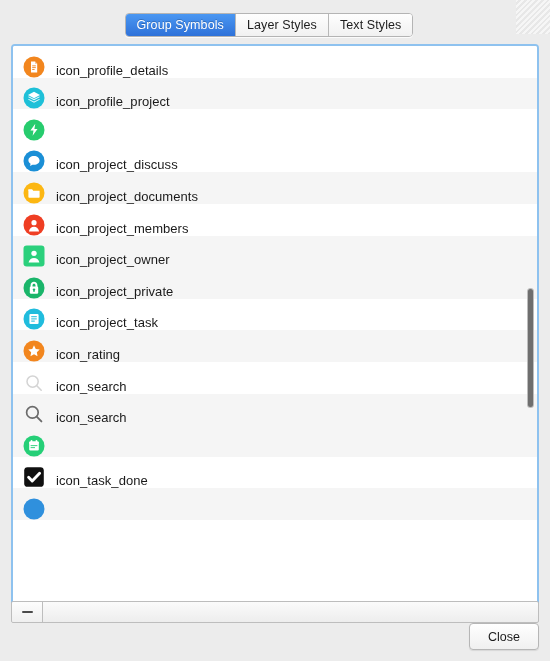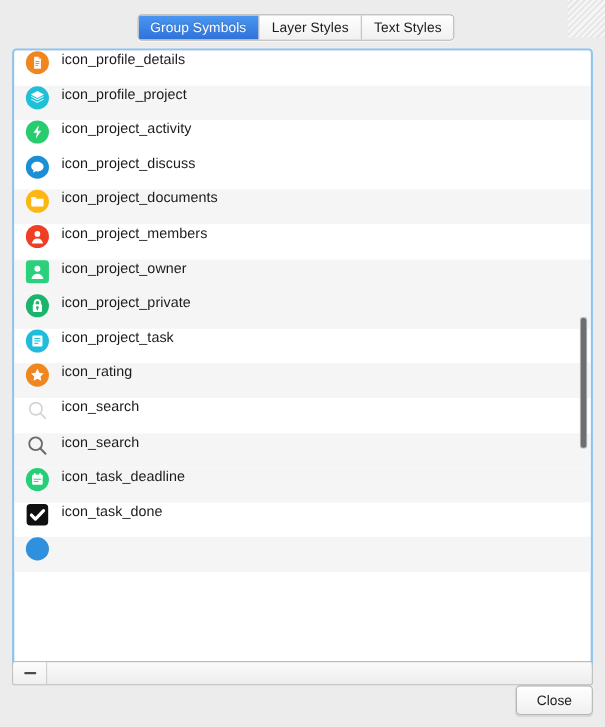--- a/index.html
+++ b/index.html
@@ -77,21 +77,21 @@
     overflow: hidden;
   }
   .list {
     position: absolute;
     inset: 0;
     overflow: hidden;
   }
   .row {
     height: 31.6px;
     display: flex;
-    align-items: flex-start;
+    align-items: flex-end;
     padding-left: 10px;
     box-sizing: border-box;
     background: #ffffff;
   }
   .row.alt { background: #f5f5f5; }
   .row-label {
     font-size: 13px;
     color: #1a1a1a;
     margin-left: 11px;
     letter-spacing: .05px;
@@ -205,21 +205,20 @@
         </span>
         <span class="row-label">icon_profile_project</span>
       </div>
       <div class="row">
         <span class="ico">
           <svg width="22" height="22" viewBox="0 0 22 22">
             <circle cx="11" cy="11" r="10.5" fill="#27cc6e"></circle>
             <path d="M12.3 4.8 7.4 11.6h3.1l-.9 5.2 4.9-6.9h-3.1z" fill="#fff"></path>
           </svg>
         </span>
-        <span class="row-label">icon_project_activity</span>
       </div>
       <div class="row">
         <span class="ico">
           <svg width="22" height="22" viewBox="0 0 22 22">
             <circle cx="11" cy="11" r="10.5" fill="#1b8fd6"></circle>
             <path d="M11 6c-3.1 0-5.6 1.9-5.6 4.3 0 1.4.85 2.65 2.15 3.45l-.5 2.2 2.4-1.25c.5.1 1 .15 1.55.15 3.1 0 5.6-1.9 5.6-4.3S14.1 6 11 6z" fill="#fff"></path>
           </svg>
         </span>
         <span class="row-label">icon_project_discuss</span>
       </div>
@@ -309,21 +308,20 @@
           <svg width="22" height="22" viewBox="0 0 22 22">
             <circle cx="11" cy="11" r="10.5" fill="#25cf77"></circle>
             <rect x="6.2" y="6.6" width="9.6" height="9" rx="1.1" fill="#fff"></rect>
             <rect x="6.2" y="6.6" width="9.6" height="2.5" rx="1.1" fill="#fff"></rect>
             <rect x="7.8" y="4.9" width="1.5" height="3" rx=".7" fill="#fff"></rect>
             <rect x="12.7" y="4.9" width="1.5" height="3" rx=".7" fill="#fff"></rect>
             <rect x="7.6" y="10.2" width="6.8" height=".9" fill="#25cf77"></rect>
             <rect x="7.6" y="12.2" width="4.4" height=".9" fill="#25cf77"></rect>
           </svg>
         </span>
-        <span class="row-label">icon_task_deadline</span>
       </div>
       <div class="row">
         <span class="ico">
           <svg width="22" height="22" viewBox="0 0 22 22">
             <rect x="1.2" y="1.2" width="19.6" height="19.6" rx="3.4" fill="#101010"></rect>
             <path d="M5.6 11.2 9.2 14.9 16.6 7.2" fill="none" stroke="#fff" stroke-width="2.9" stroke-linecap="round" stroke-linejoin="round"></path>
           </svg>
         </span>
         <span class="row-label">icon_task_done</span>
       </div>

